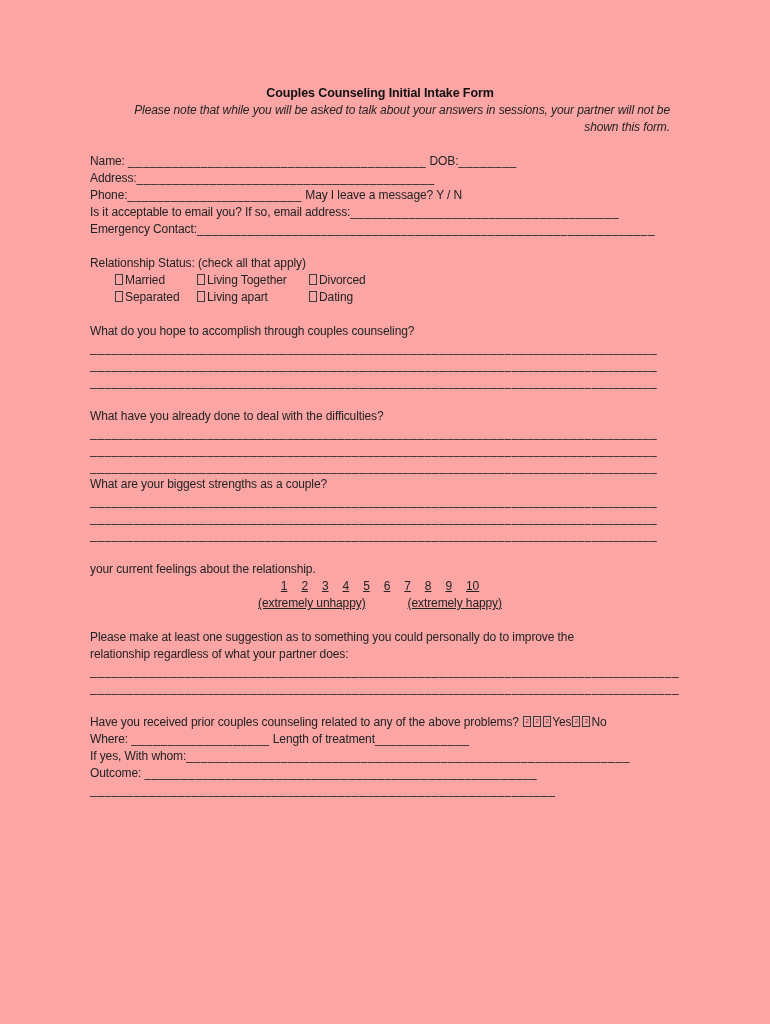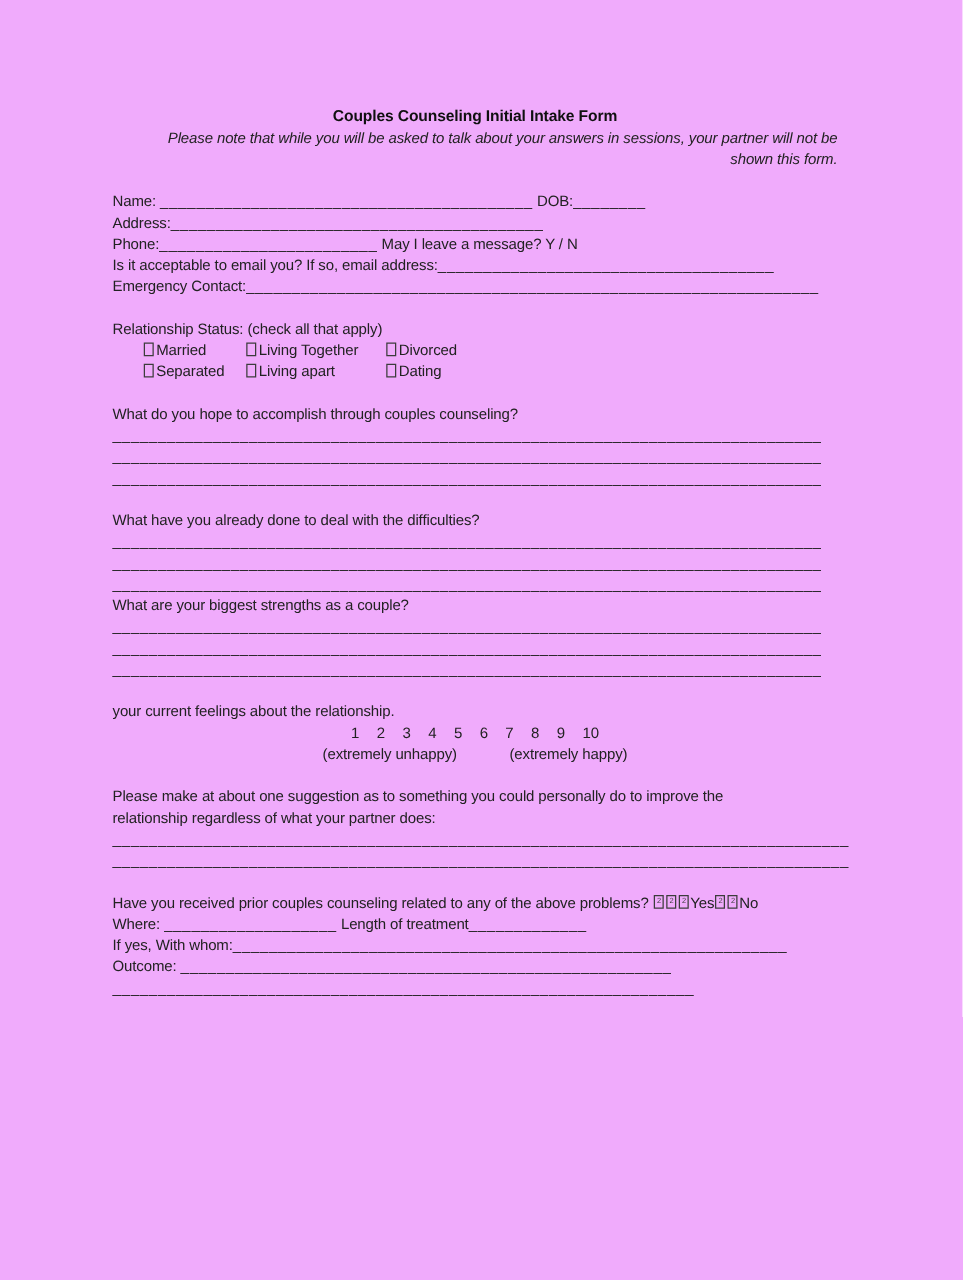--- a/index.html
+++ b/index.html
@@ -1,36 +1,36 @@
 <!DOCTYPE html>
 <html><head>
 <meta charset="utf-8">
 <style>
   html,body{margin:0;padding:0;background:#ffffff;}
   .page{
-    width:770px;height:1024px;background:#f0abfc;box-sizing:border-box;
+    width:770px;height:1024px;background:#fca5a5;box-sizing:border-box;
     padding:85px 100px 0 90px;overflow:hidden;
     font-family:"Liberation Sans","DejaVu Sans",sans-serif;
     font-size:12px;color:#222;letter-spacing:-0.1px;
   }
   .line{height:17px;line-height:17px;white-space:nowrap;}
   .title{font-weight:bold;text-align:center;width:580px;font-size:12.5px;color:#101010;}
   .note{font-style:italic;text-align:right;}
   .indent{text-indent:3px;}
   .blank{letter-spacing:0.6px;color:#232323;}
   .opt{display:inline-block;}
   .c1{width:82px;padding-left:25px;}
   .c2{width:112px;}
   .tofu{
     display:inline-block;width:6px;height:9px;border:1px solid #3c3c3c;
     font-size:6px;line-height:9px;text-align:center;vertical-align:-1px;
     margin:0 2px 0 0;letter-spacing:0;color:#3c3c3c;overflow:hidden;
   }
   .tofu.run{margin:0 1px;}
-  .center{text-align:center;width:580px;}
+  .center{text-align:center;width:580px;text-decoration:underline;}
   .num{margin:0 7px;}
   .gap{display:inline-block;width:42px;}
 </style>
 </head>
 <body>
 
 <div class="page">
 
   <div class="line title">Couples Counseling Initial Intake Form</div>
 
@@ -100,21 +100,21 @@
   <div class="line center">
     <span class="num">1</span><span class="num">2</span><span class="num">3</span><span class="num">4</span><span class="num">5</span><span class="num">6</span><span class="num">7</span><span class="num">8</span><span class="num">9</span><span class="num">10</span>
   </div>
 
   <div class="line center">
     <span>(extremely unhappy)</span><span class="gap"></span><span>(extremely happy)</span>
   </div>
 
   <div class="line"></div>
 
-  <div class="line">Please make at about one suggestion as to something you could personally do to improve the</div>
+  <div class="line">Please make at least one suggestion as to something you could personally do to improve the</div>
   <div class="line">relationship regardless of what your partner does:</div>
 
   <div class="line blank">_________________________________________________________________________________</div>
   <div class="line blank">_________________________________________________________________________________</div>
 
   <div class="line"></div>
 
   <div class="line">
     <span>Have you received prior couples counseling related to any of the above problems? </span><span><span class="tofu run">2</span><span class="tofu run">2</span><span class="tofu run">2</span><span>Yes</span></span><span><span class="tofu run">2</span><span class="tofu run">2</span><span>No</span></span>
   </div>

